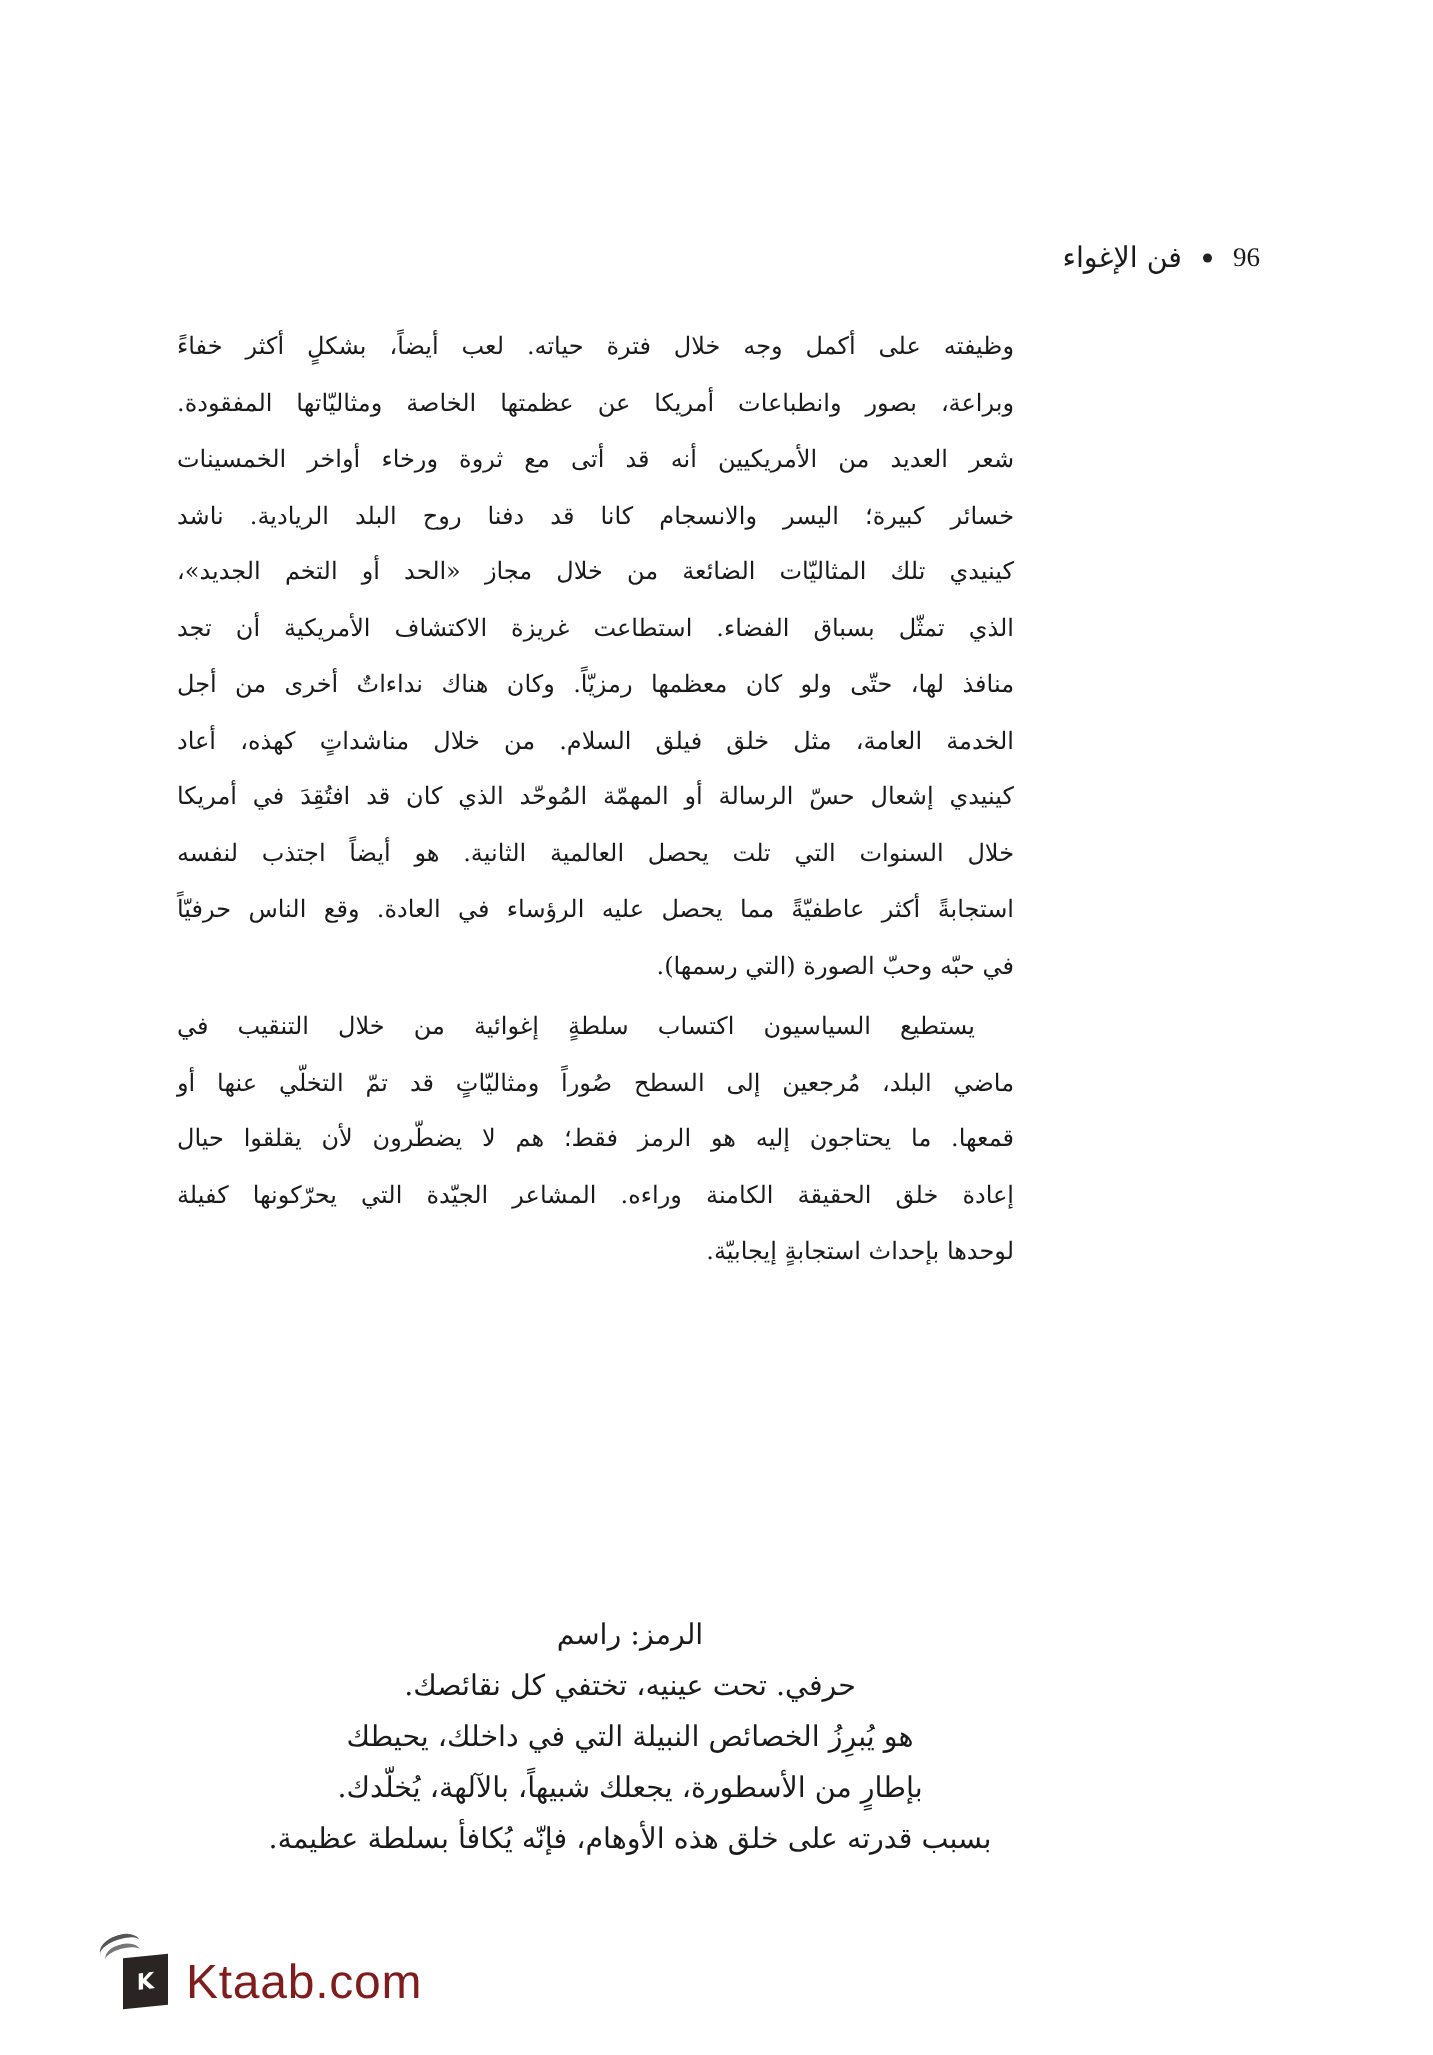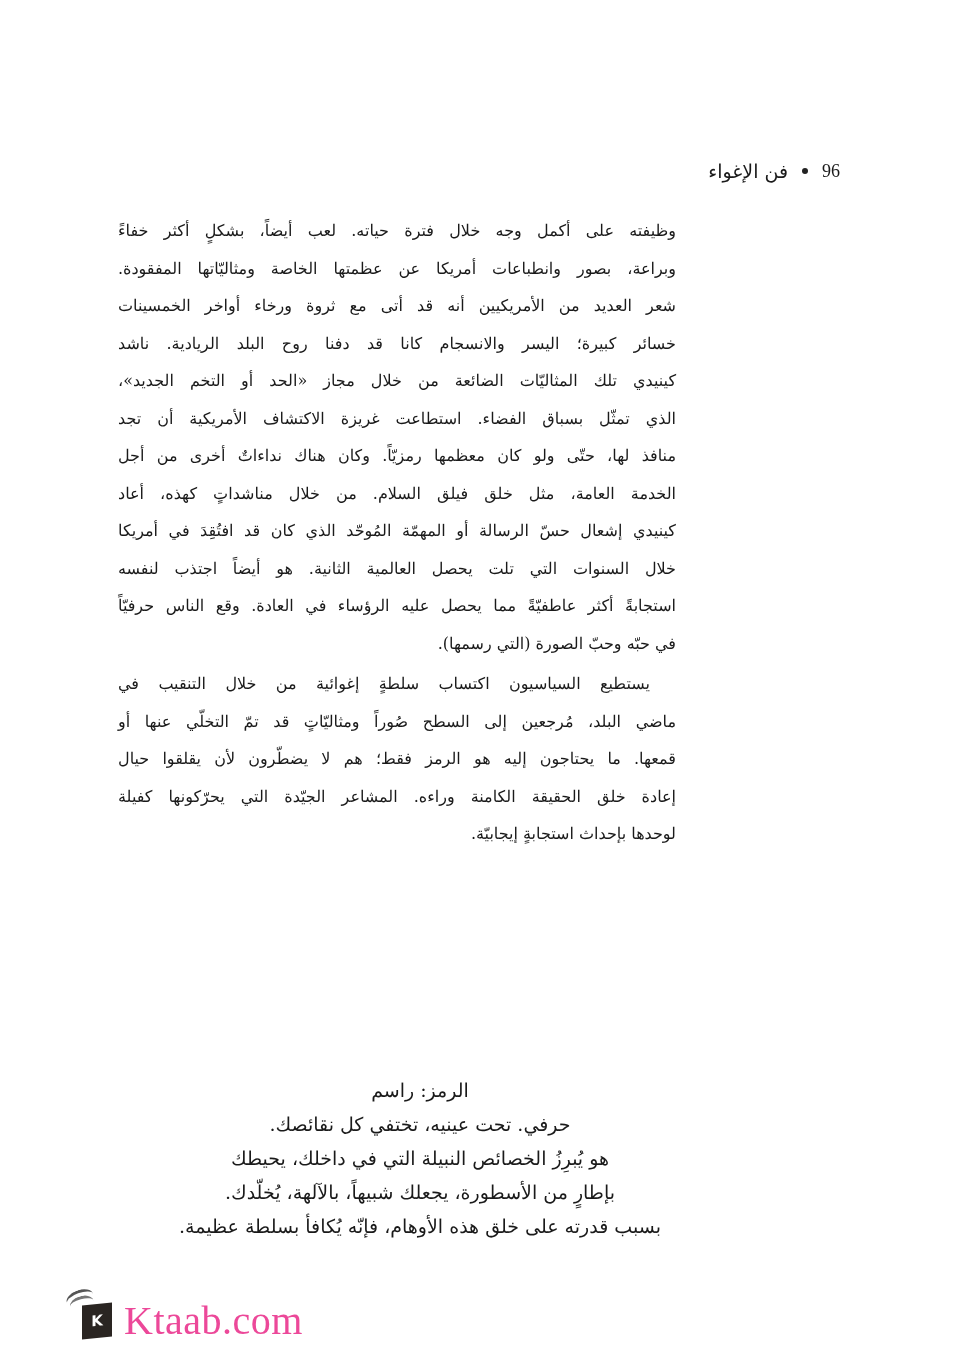--- a/index.html
+++ b/index.html
@@ -15,21 +15,21 @@
   .body-text .line.last { text-align-last:right; }
   .epigraph { position:absolute; top:1036px; left:100px; width:640px; direction:rtl; text-align:center;
               font-family:"DejaVu Serif", serif; font-size:19px; line-height:34px;margin-top:37px; }
   .epigraph .title { margin-bottom:0; }
   .footer-logo { position:absolute; left:60px; top:1290px; display:flex; align-items:flex-end; gap:10px; }
   .logo-book { position:relative; width:54px; height:48px; }
   .logo-book .pages { position:absolute; left:6px; top:0; width:28px; height:14px; border-top:3px solid #555; border-radius:50% 50% 0 0; transform:rotate(-20deg); }
   .logo-book .pages2 { position:absolute; left:10px; top:6px; width:24px; height:12px; border-top:3px solid #777; border-radius:50% 50% 0 0; transform:rotate(-15deg); }
   .logo-book .cover { position:absolute; left:22px; top:14px; width:30px; height:34px; background:#2a2522; transform:skewY(-6deg);
                       color:#fff; font-family:"DejaVu Sans", sans-serif; font-weight:bold; font-size:15px; display:flex; align-items:center; justify-content:center; }
-  .logo-text { font-family:Liberation Serif, serif; font-size:40px; color:#ec4899; letter-spacing:0.5px; line-height:34px; }
+  .logo-text { font-family:Liberation Sans, sans-serif; font-size:32px; color:#7f1d1d; letter-spacing:0.5px; line-height:34px; }
 </style>
 </head>
 <body>
 
 <div class="header">
   <span class="num">96</span>
   <span class="dot"></span>
   <span>فن الإغواء</span>
 </div>
 

